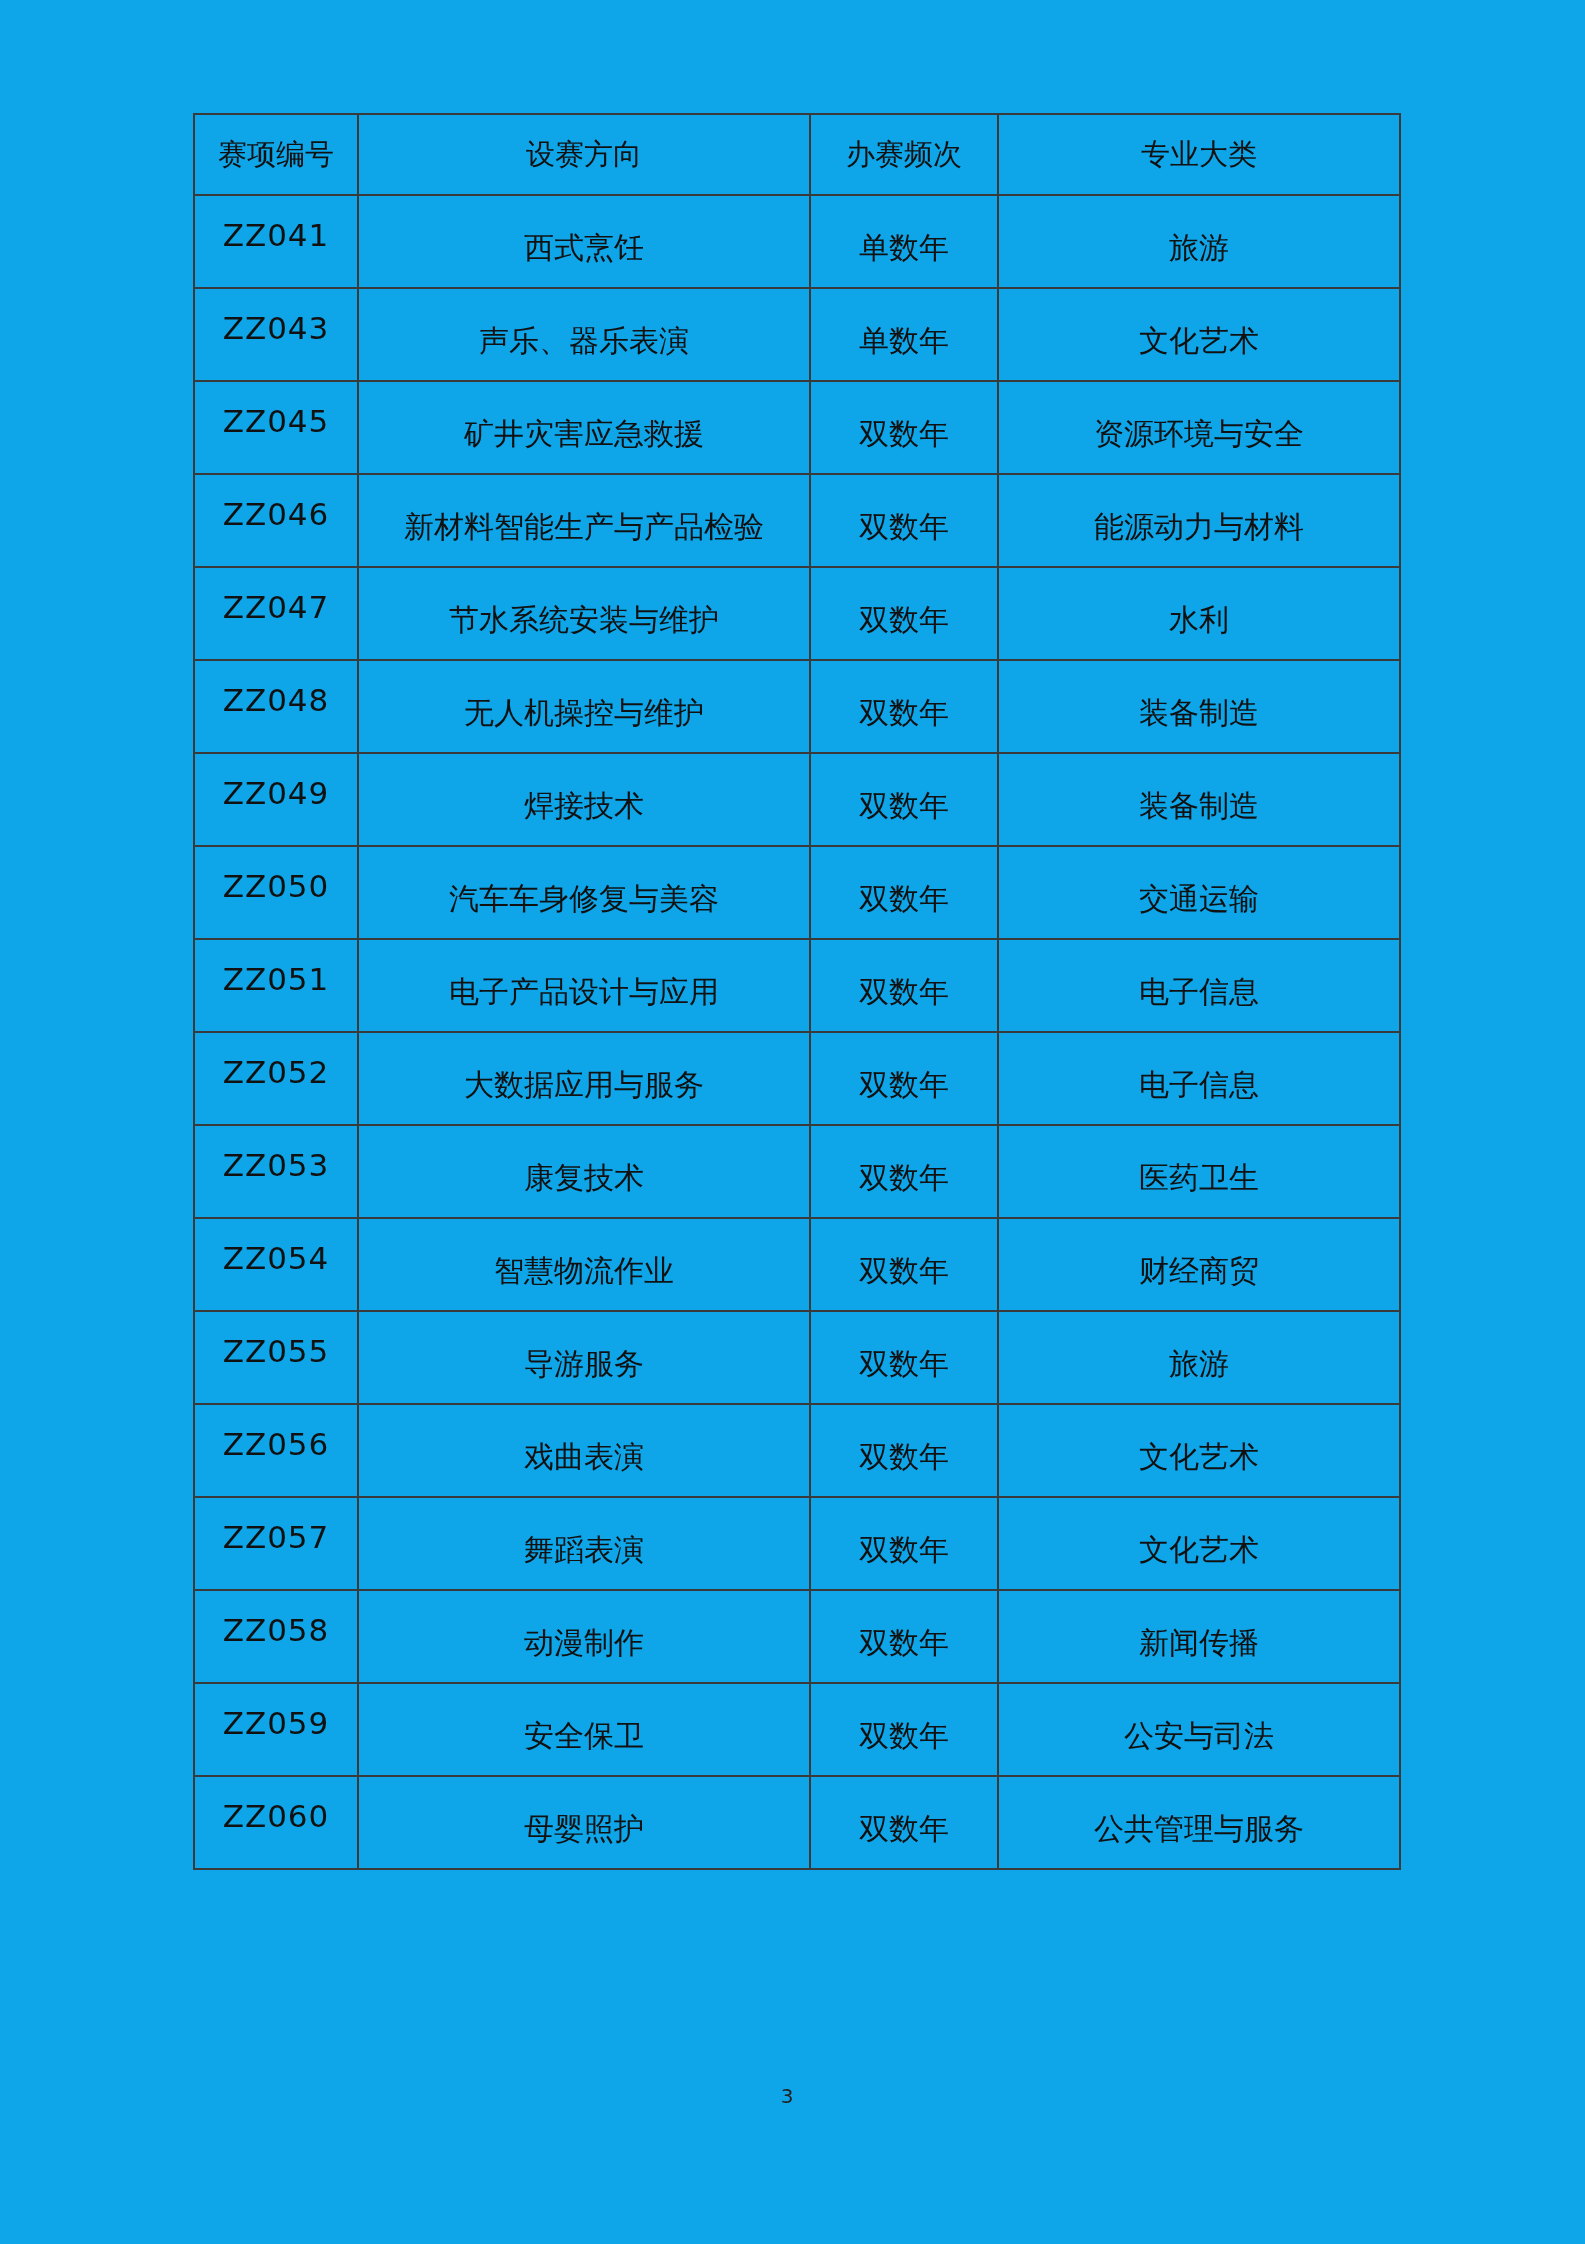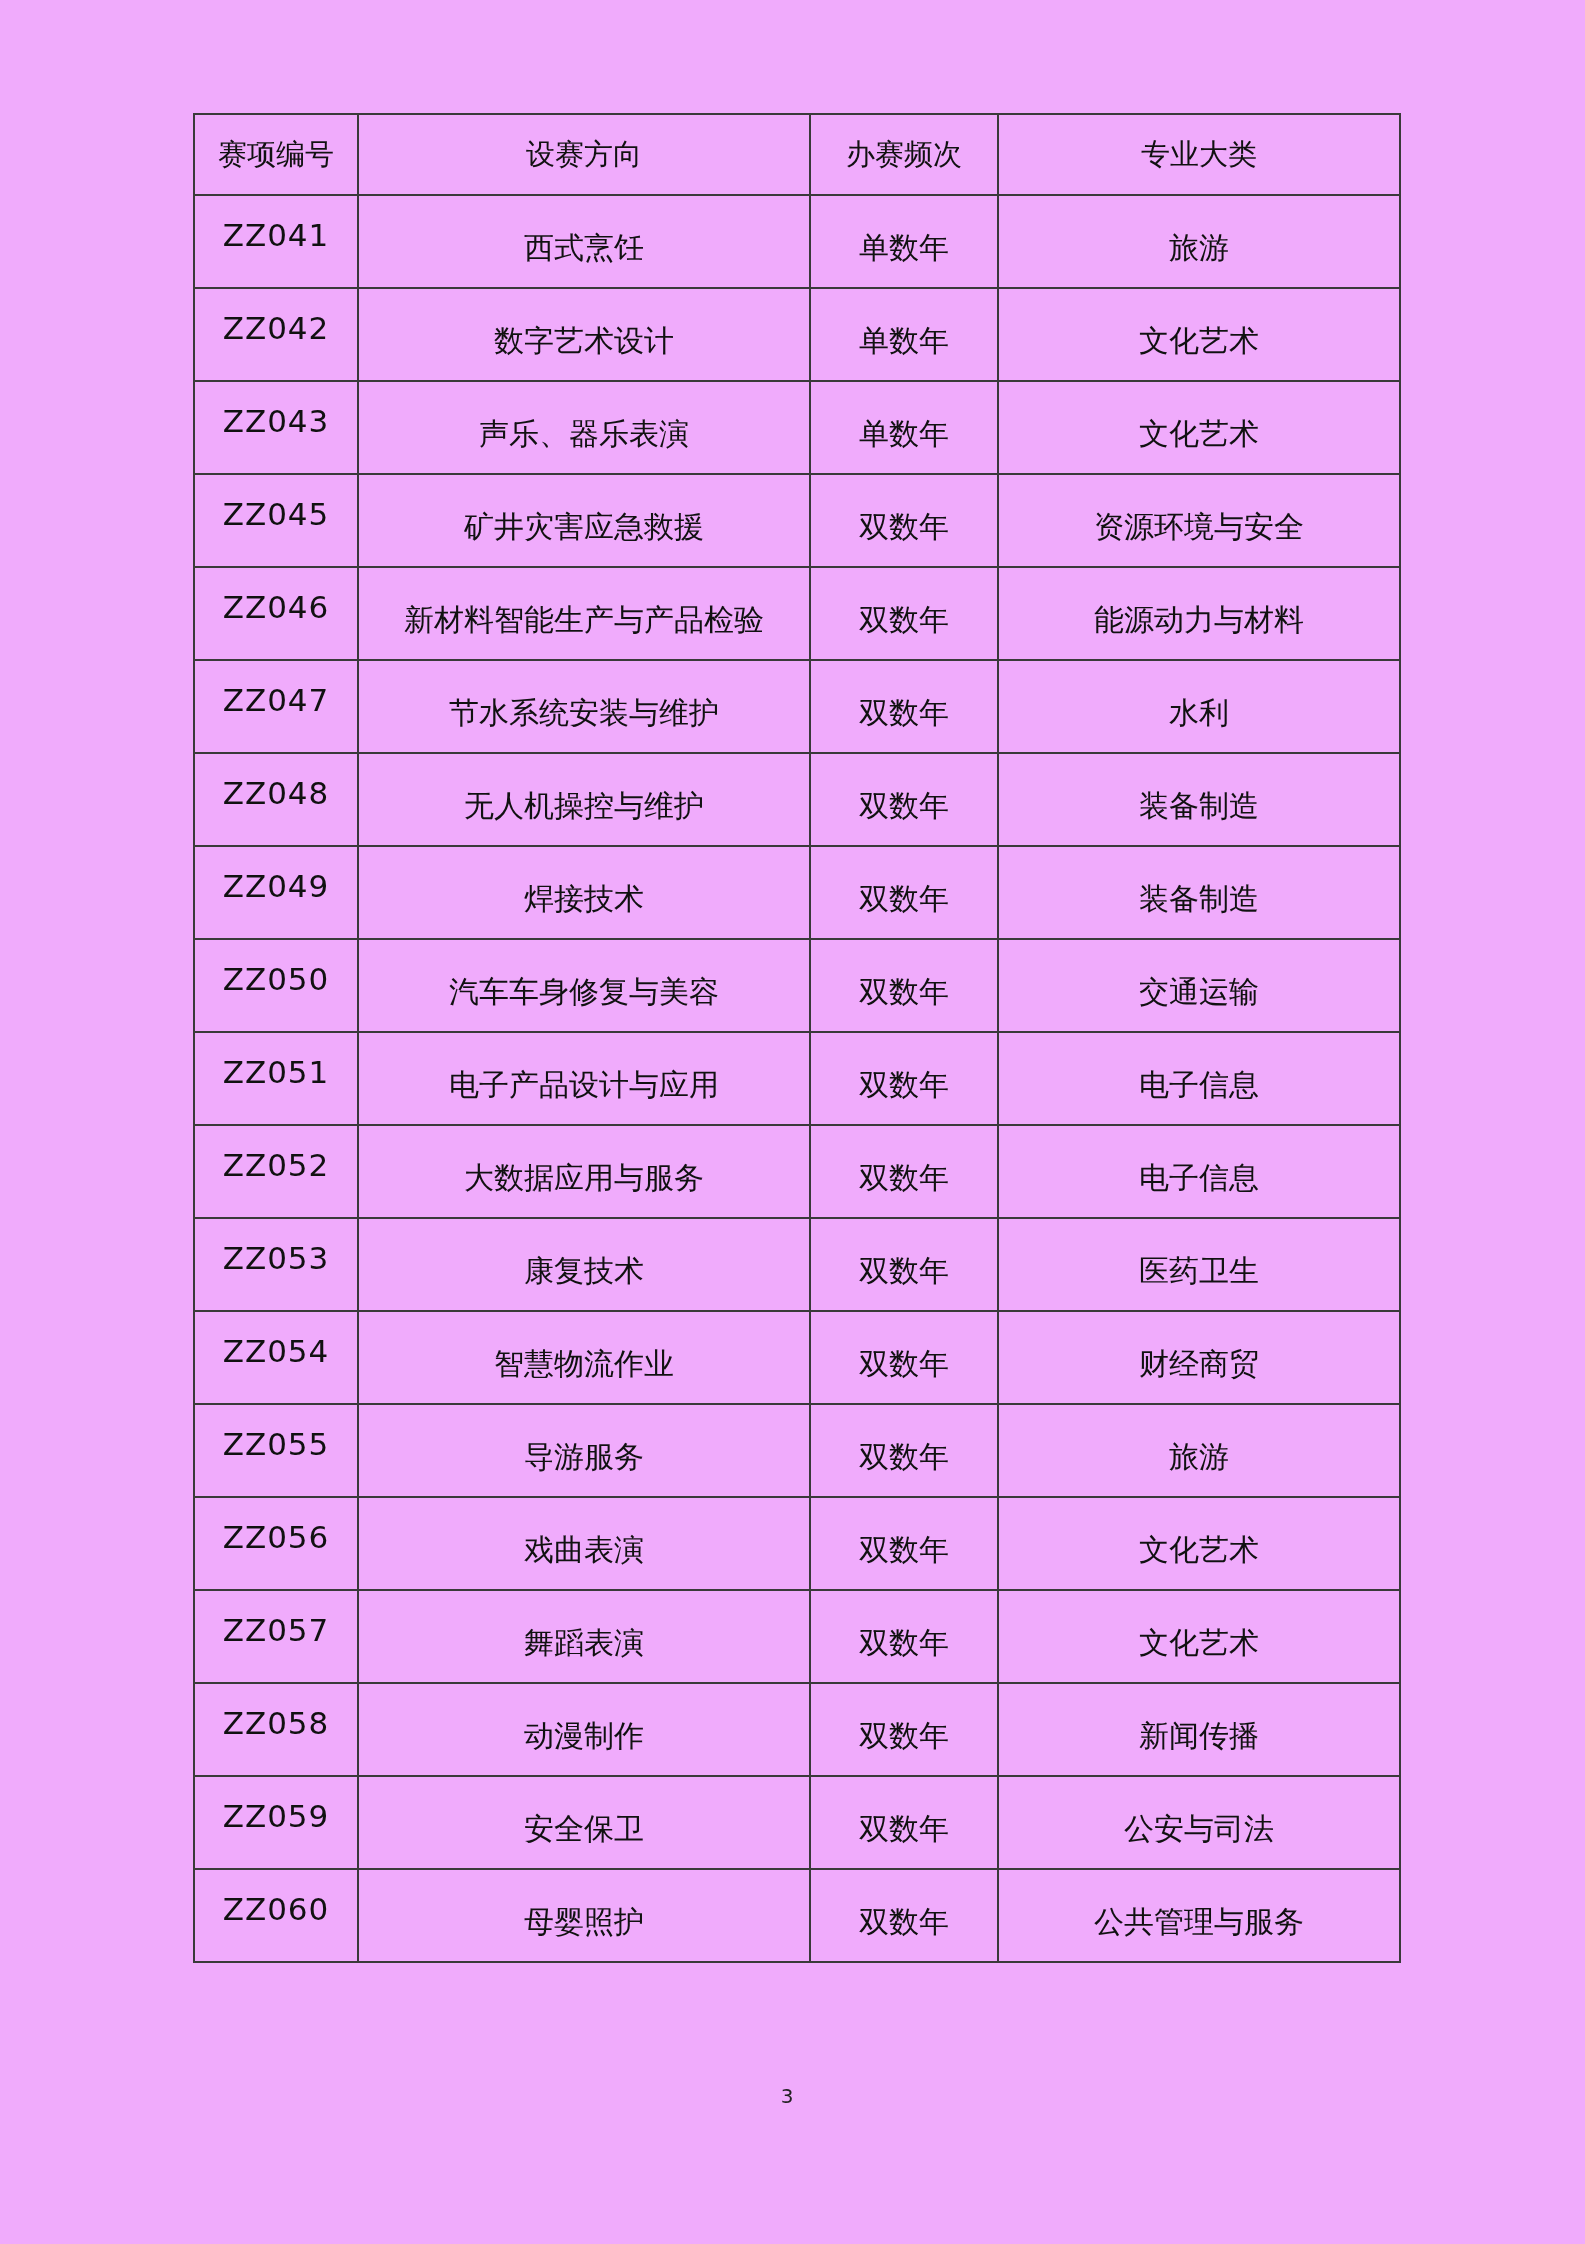--- a/index.html
+++ b/index.html
@@ -13,21 +13,21 @@
       position: relative;
       overflow: hidden;
       font-family: "DejaVu Sans", "Liberation Sans", sans-serif;
       color: #111111;
     }
     .page {
       position: absolute;
       left: 0; top: 0;
       width: 1585px;
       height: 2244px;
-      background: #f0abfc;
+      background: #0ea5e9;
     }
     table.competitions {
       position: absolute;
       left: 193px;
       top: 113px;
       width: 1206px;
       border-collapse: collapse;
       table-layout: fixed;
     }
     table.competitions col.c1 { width: 164px; }
@@ -88,26 +88,20 @@
       </tr>
     </thead>
     <tbody>
       <tr>
         <td class="code">ZZ041</td>
         <td class="cell">西式烹饪</td>
         <td class="cell">单数年</td>
         <td class="cell">旅游</td>
       </tr>
       <tr>
-        <td class="code">ZZ042</td>
-        <td class="cell">数字艺术设计</td>
-        <td class="cell">单数年</td>
-        <td class="cell">文化艺术</td>
-      </tr>
-      <tr>
         <td class="code">ZZ043</td>
         <td class="cell">声乐、器乐表演</td>
         <td class="cell">单数年</td>
         <td class="cell">文化艺术</td>
       </tr>
       <tr>
         <td class="code">ZZ045</td>
         <td class="cell">矿井灾害应急救援</td>
         <td class="cell">双数年</td>
         <td class="cell">资源环境与安全</td>

